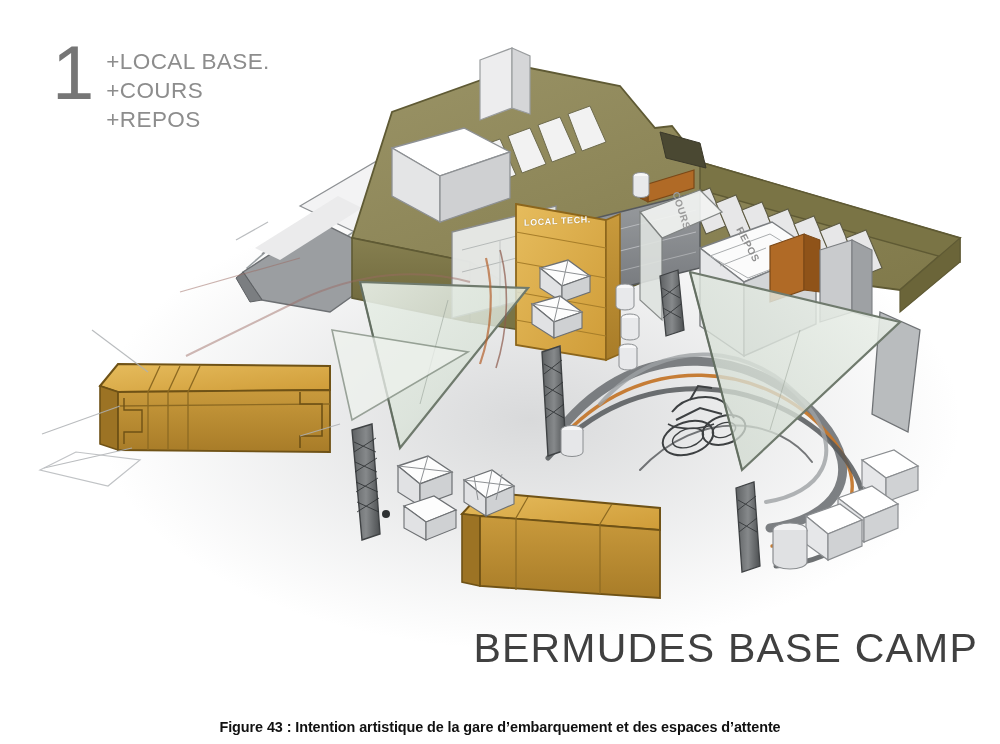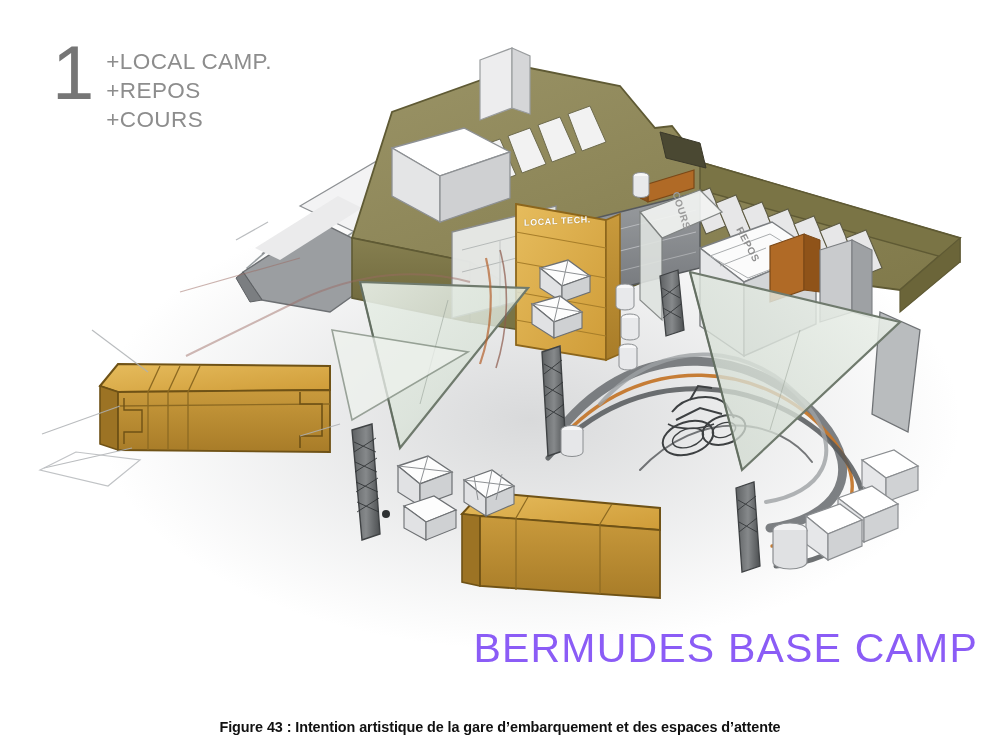--- a/index.html
+++ b/index.html
@@ -60,21 +60,21 @@
     font-weight: 400;
   }
   .annotation-line.first { padding-left: 14px; }
 
   
   #project-title {
     position: absolute;
     right: 22px; bottom: 72px;
     font-size: 41px;
     letter-spacing: 1.2px;
-    color: #8b5cf6;
+    color: #404040;
     font-weight: 400;
     z-index: 30;
     white-space: nowrap;
     pointer-events: none;
   }
 
   
   #figure-caption {
     position: absolute;
     left: 0; right: 0; bottom: 8px;
@@ -490,23 +490,23 @@
     </svg>
 
     <div class="scene-label" id="label-local-tech">LOCAL TECH.</div>
     <div class="scene-label dark" id="label-cours">COURS</div>
     <div class="scene-label dark" id="label-repos">REPOS</div>
   </div>
 
   <div id="annotation-block">
     <div id="step-number">1</div>
     <div id="annotation-lines">
-      <div class="annotation-line">+LOCAL CAMP.</div>
+      <div class="annotation-line">+LOCAL BASE.</div>
+      <div class="annotation-line">+COURS</div>
       <div class="annotation-line">+REPOS</div>
-      <div class="annotation-line">+COURS</div>
     </div>
   </div>
 
   <div id="project-title">BERMUDES BASE CAMP</div>
 
   <div id="figure-caption">Figure 43 : Intention artistique de la gare d’embarquement et des espaces d’attente</div>
 
 </div>
 
 </body></html>

